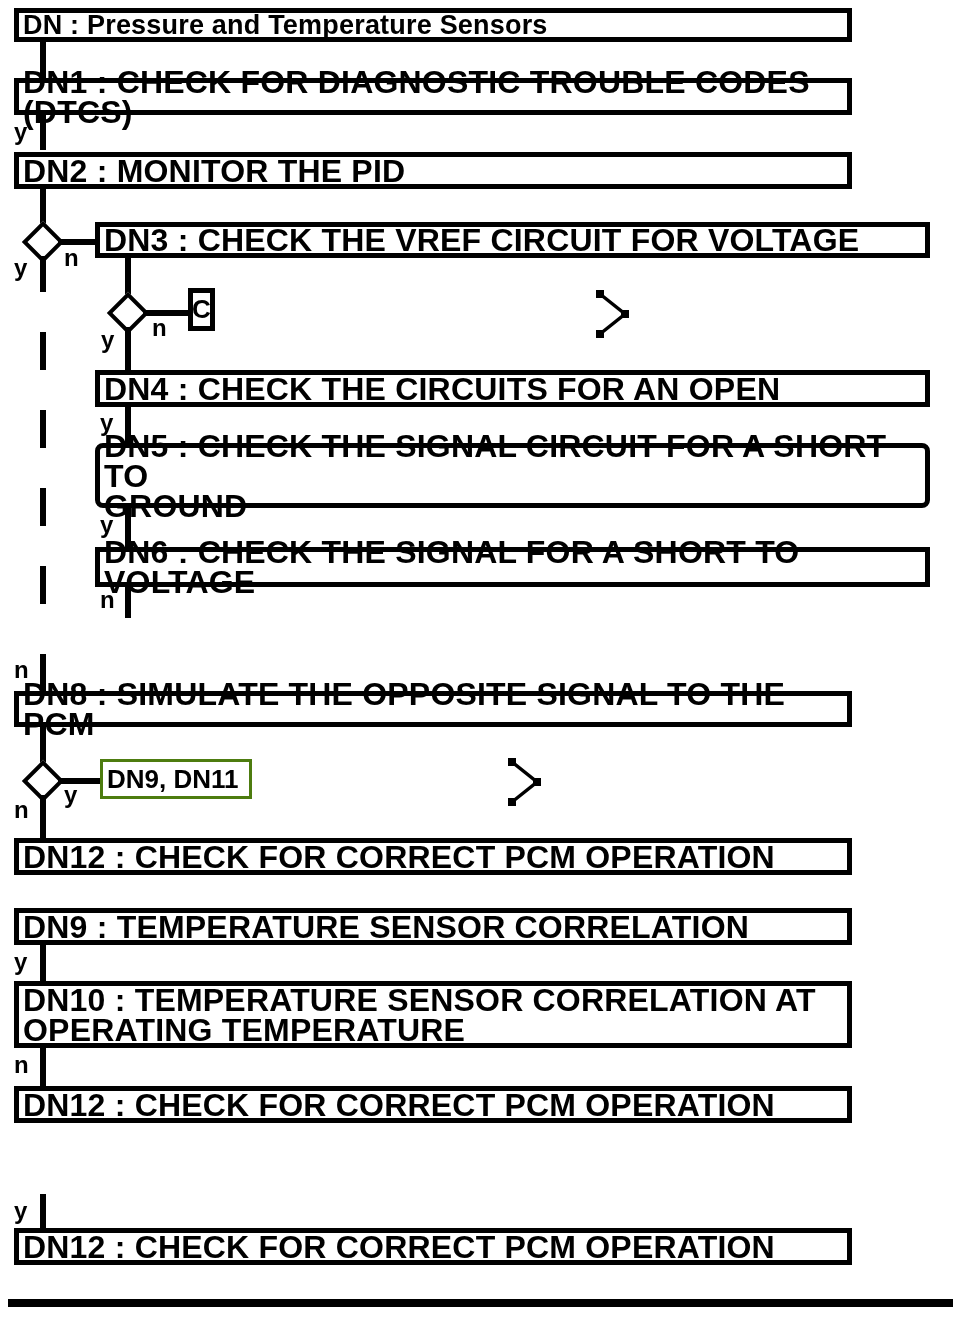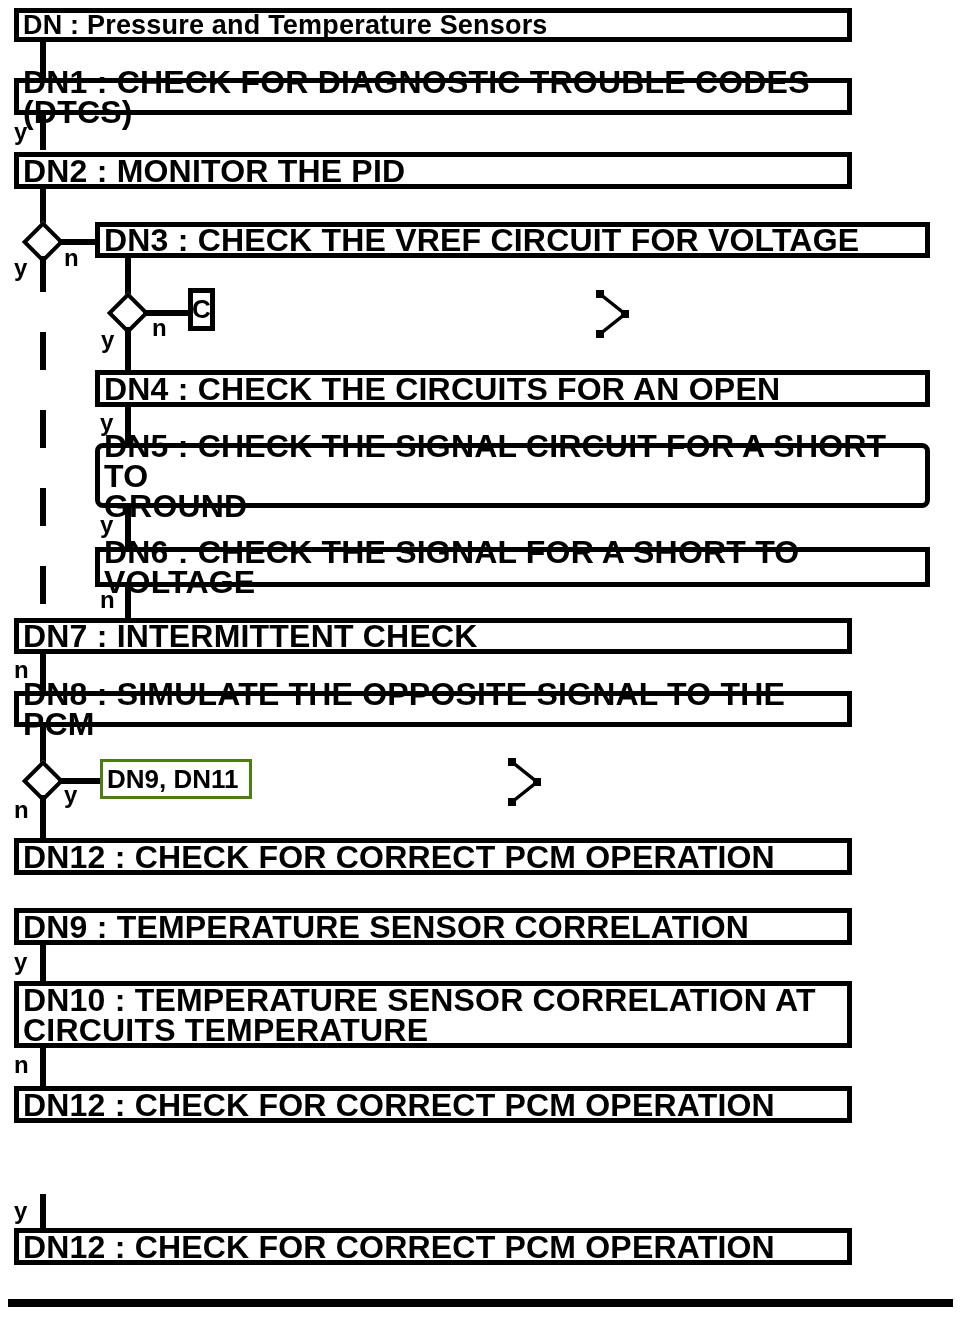--- a/index.html
+++ b/index.html
@@ -137,23 +137,20 @@
   </div>
   <div class="branch-label" style="left:100px; top:513px;">y</div>
   <div class="vline" style="left:125px; top:508px; height:39px;"></div>
 
   <div class="node sub-col" style="top:547px; height:40px;">
     <span>DN6 : CHECK THE SIGNAL FOR A SHORT TO VOLTAGE</span>
   </div>
   <div class="branch-label" style="left:100px; top:588px;">n</div>
   <div class="vline" style="left:125px; top:583px; height:35px;"></div>
 
-  <div class="node main-col" style="top:618px; height:36px;">
-    <span>DN7 : INTERMITTENT CHECK</span>
-  </div>
   <div class="branch-label" style="left:14px; top:658px;">n</div>
   <div class="vline" style="left:40px; top:654px; height:37px;"></div>
 
   <div class="node main-col" style="top:691px; height:36px;">
     <span>DN8 : SIMULATE THE OPPOSITE SIGNAL TO THE PCM</span>
   </div>
   <div class="vline" style="left:40px; top:727px; height:40px;"></div>
 
   <div class="diamond" style="left:28px; top:766px;"></div>
   <div class="hline" style="left:58px; top:778px; width:42px;"></div>
@@ -176,21 +173,21 @@
   </div>
 
   <div class="node main-col" style="top:908px; height:37px;">
     <span>DN9 : TEMPERATURE SENSOR CORRELATION</span>
   </div>
   <div class="branch-label" style="left:14px; top:950px;">y</div>
   <div class="vline" style="left:40px; top:945px; height:36px;"></div>
 
   <div class="node main-col" style="top:981px; height:67px;">
     <span>DN10 : TEMPERATURE SENSOR CORRELATION AT
-CIRCUITS TEMPERATURE</span>
+OPERATING TEMPERATURE</span>
   </div>
   <div class="branch-label" style="left:14px; top:1053px;">n</div>
   <div class="vline" style="left:40px; top:1048px; height:38px;"></div>
 
   <div class="node main-col" style="top:1086px; height:37px;">
     <span>DN12 : CHECK FOR CORRECT PCM OPERATION</span>
   </div>
 
   <div class="branch-label" style="left:14px; top:1199px;">y</div>
   <div class="vline" style="left:40px; top:1194px; height:34px;"></div>

